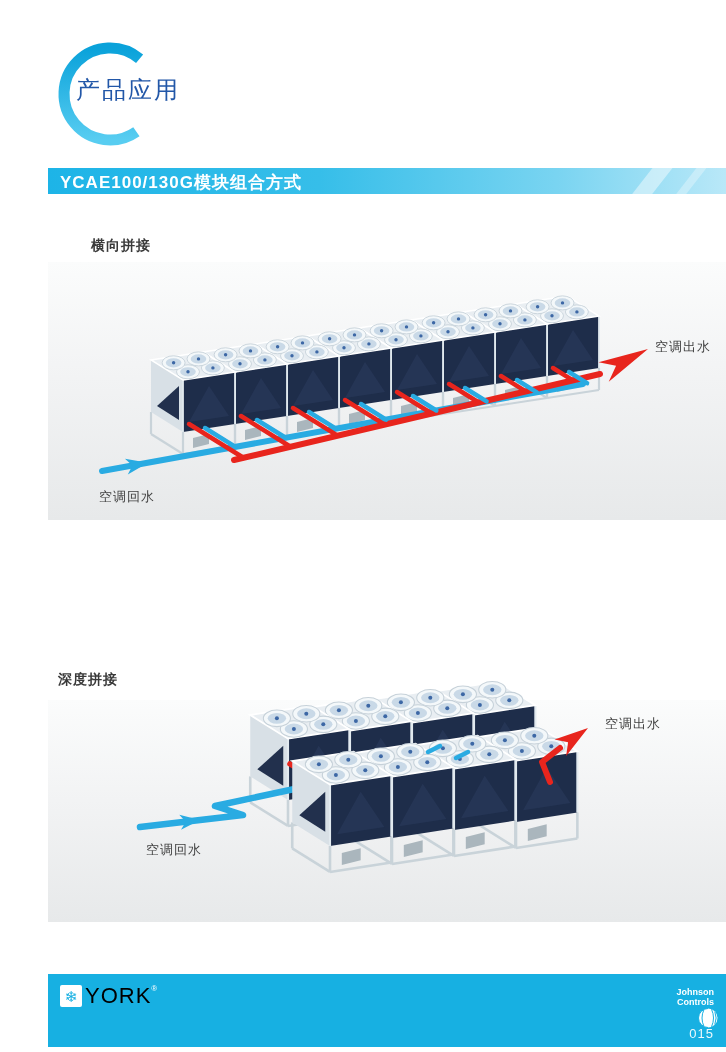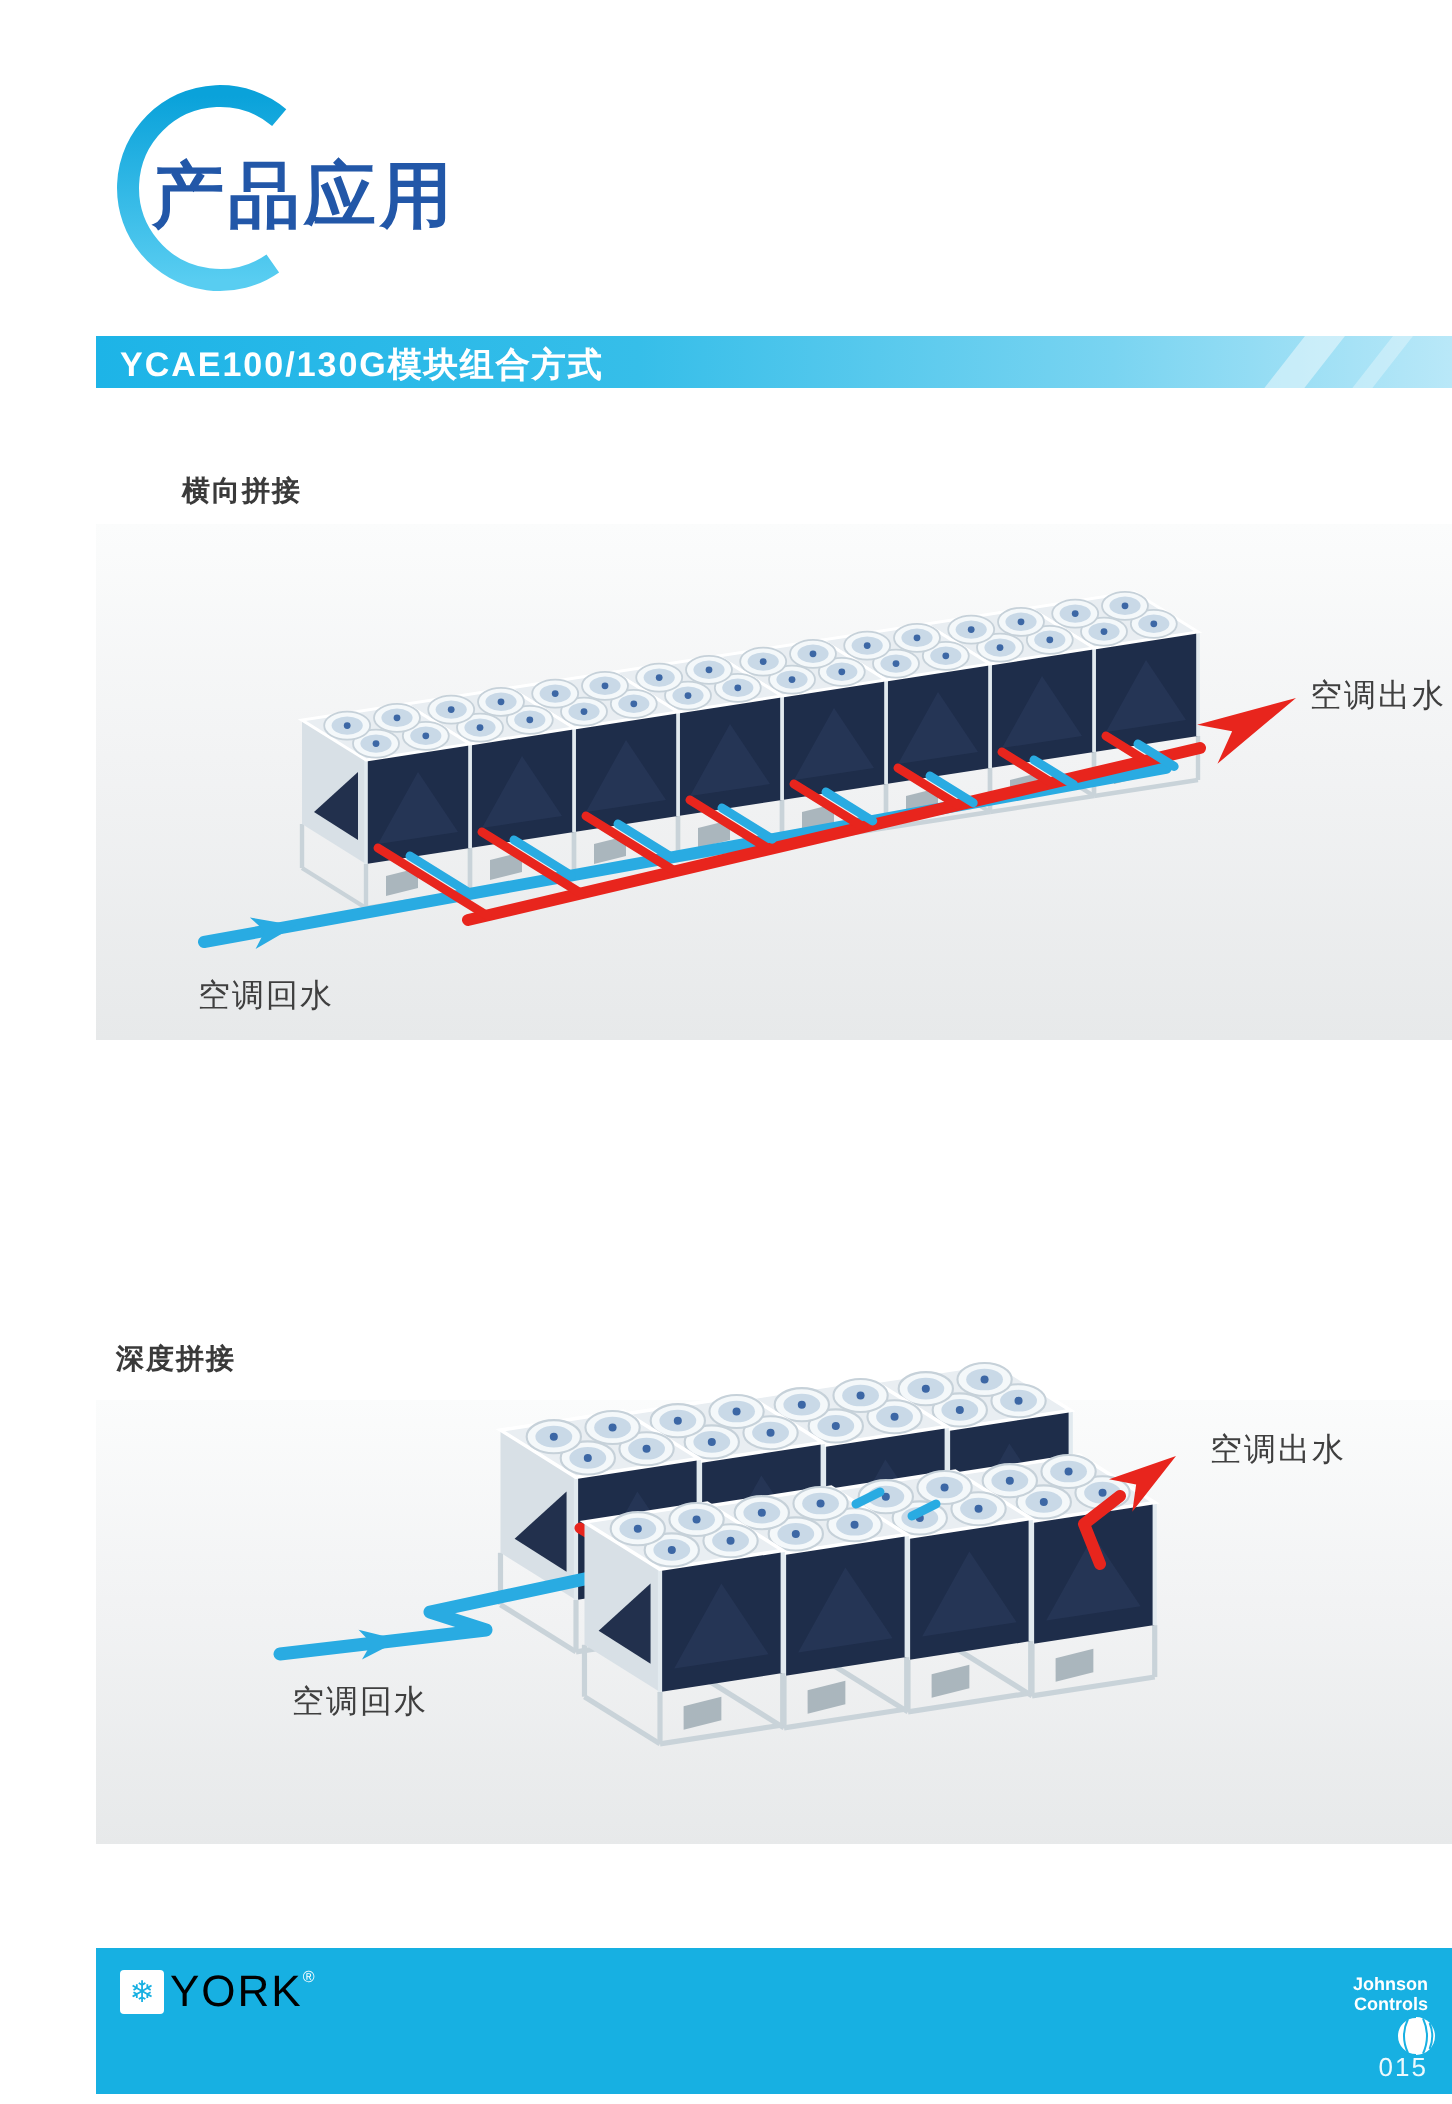--- a/index.html
+++ b/index.html
@@ -1,21 +1,21 @@
 <!DOCTYPE html>
 <html><head>
 <meta charset="utf-8">
 <style>
   html,body{margin:0;padding:0;background:#ffffff;}
   body{font-family:"Liberation Sans","DejaVu Sans",sans-serif;}
   .page{position:relative;width:726px;height:1052px;background:#fff;overflow:hidden;}
 
   
   .c-logo{position:absolute;left:56px;top:38px;width:116px;height:118px;}
-  .page-title{position:absolute;left:76px;top:74px;font-size:36px;font-weight:700;color:#2257a8;letter-spacing:2px;white-space:nowrap;}
+  .page-title{position:absolute;left:76px;top:74px;font-size:24px;font-weight:400;color:#2257a8;letter-spacing:2px;white-space:nowrap;}
 
   
   .section-bar{position:absolute;left:48px;top:168px;width:678px;height:26px;
     background:linear-gradient(90deg,#1db4e7 0%,#36bee9 40%,#79d4f1 75%,#b9e8f8 100%);
     overflow:hidden;}
   .section-bar .streak{position:absolute;top:-4px;height:40px;background:rgba(255,255,255,.45);transform:skewX(-38deg);}
   .streak.s1{left:592px;width:20px;}
   .streak.s2{left:636px;width:10px;opacity:.7;}
   .section-bar .txt{position:relative;display:block;padding-left:12px;line-height:30px;color:#fff;font-size:17px;font-weight:700;letter-spacing:1px;}
 
@@ -23,21 +23,21 @@
   .lbl1{left:62px;top:237px;margin-left:29px;}
   .lbl2{left:58px;top:671px;}
 
   .panel{position:absolute;left:48px;width:678px;background:linear-gradient(180deg,#fbfcfc 0%,#f2f3f4 45%,#e7e9ea 100%);}
   .panel1{top:262px;height:258px;}
   .panel2{top:700px;height:222px;}
   .diagram-svg{position:absolute;left:48px;}
   .svg1{top:262px;}
   .svg2{top:660px;}
 
-  .pipe-label{position:absolute;font-size:16px;color:#3f3f3f;letter-spacing:1px;white-space:nowrap;}
+  .pipe-label{position:absolute;font-size:13px;color:#3f3f3f;letter-spacing:1px;white-space:nowrap;}
 
   
   .footer-bar{position:absolute;left:48px;top:974px;width:678px;height:73px;background:#17b0e2;}
   .york{position:absolute;left:12px;top:9px;display:flex;align-items:center;}
   .snow-box{width:22px;height:22px;background:#fff;border-radius:2px;display:flex;align-items:center;justify-content:center;color:#17b0e2;font-size:15px;line-height:1;}
   .york-word{color:#000000;font-size:22px;font-weight:400;letter-spacing:1px;margin-left:3px;}
   .york-reg{color:#fff;font-size:8px;vertical-align:top;position:relative;top:-8px;}
   .jc{position:absolute;right:8px;top:10px;display:flex;align-items:flex-end;flex-direction:column;}
   .jc-text{text-align:right;color:#fff;font-size:9px;font-weight:700;line-height:1.15;margin-right:4px;margin-top:3px;}
   .page-num{position:absolute;right:12px;bottom:6px;color:rgba(255,255,255,.92);font-size:13px;letter-spacing:1px;}

